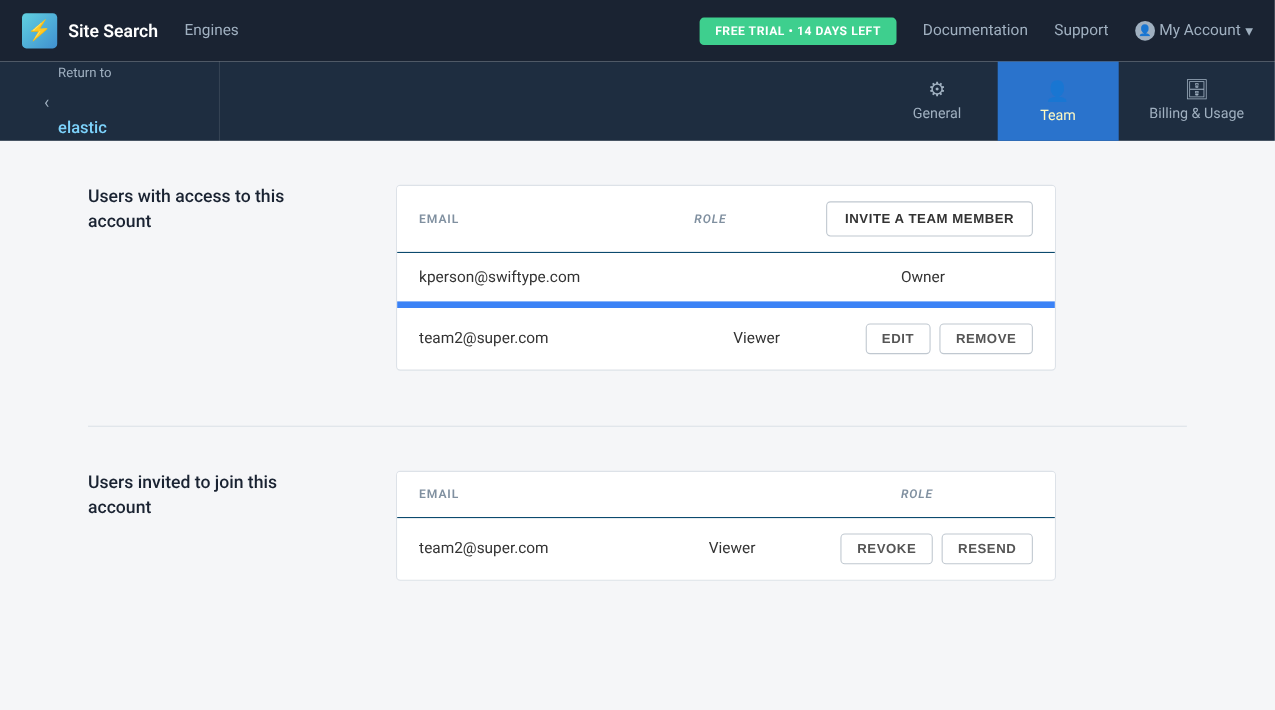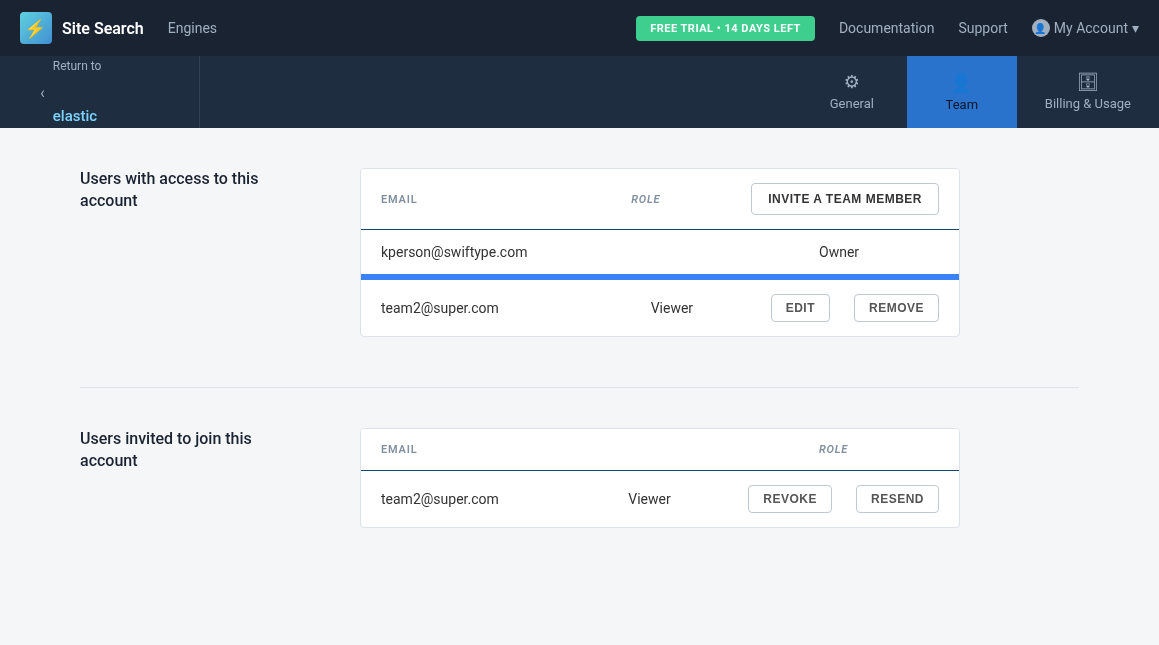--- a/index.html
+++ b/index.html
@@ -119,21 +119,21 @@
       padding: 0 28px;
       color: #a0b0c0;
       cursor: pointer;
       gap: 4px;
       font-size: 13px;
       border-bottom: 3px solid transparent;
       min-width: 110px;
     }
     .sub-nav-tab.active {
       background: #2a73cc;
-      color: #0f172a;
+      color: #fef9c3;
       border-bottom: none;
     }
     .tab-icon { font-size: 18px; }
 
     
     .main-content {
       padding: 40px 80px;
     }
     .section {
       display: flex;
@@ -216,21 +216,21 @@
       font-size: 14px;
       color: #333;
     }
     .table-row .col-role {
       width: 120px;
       font-size: 14px;
       color: #333;
     }
     .table-row .col-actions {
       display: flex;
-      gap: 24px;
+      gap: 8px;
     }
     .action-btn {
       background: #fff;
       border: 1px solid #c0c8d0;
       color: #555;
       font-size: 12px;
       font-weight: 700;
       letter-spacing: 0.5px;
       padding: 6px 14px;
       border-radius: 4px;

